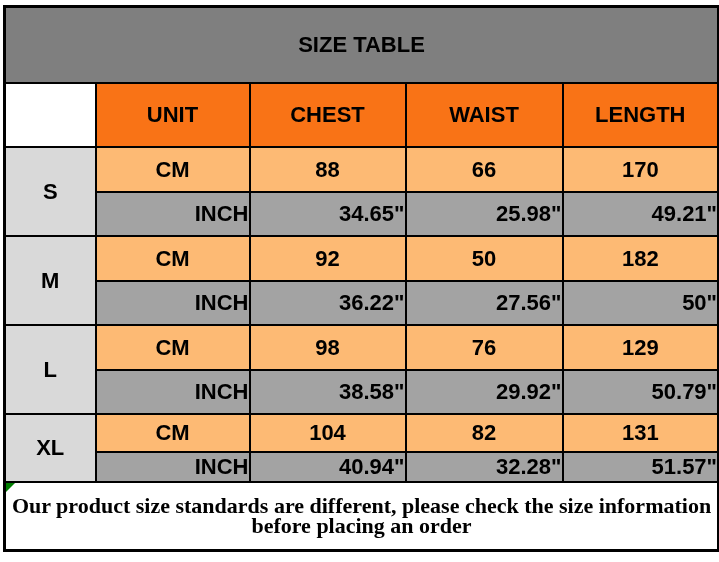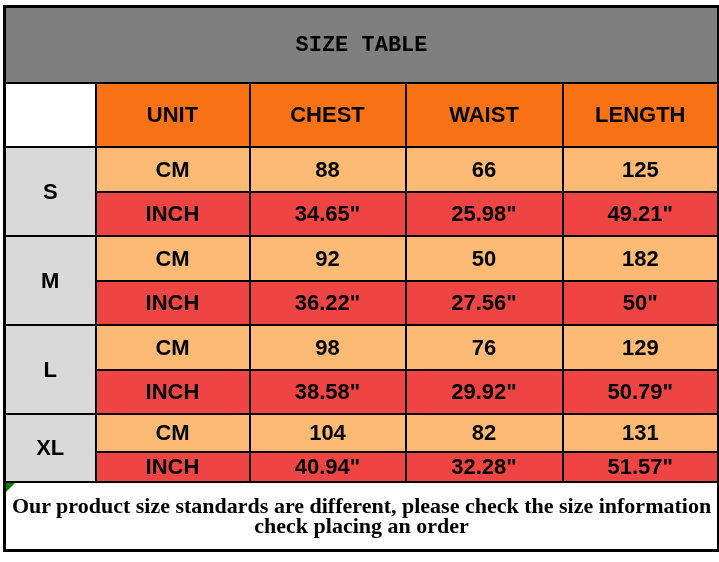--- a/index.html
+++ b/index.html
@@ -25,36 +25,35 @@
     font-weight: bold;
     color: #000;
     font-size: 22px;
     padding: 0;
     overflow: hidden;
   }
   .title-cell {
     background: #7f7f7f;
     height: 74px;
     font-size: 38px;
-    font-family: Liberation Mono, monospace;
   }
   .header-row td {
     height: 62px;
     background: #f97316;
   }
   .corner-cell {
     background-color: #ffffff !important;
     background-image: linear-gradient(to top right,
       rgba(0,0,0,0) calc(50% - 1px),
       #1a1a1a calc(50% - 1px),
       #1a1a1a calc(50% + 1px),
       rgba(0,0,0,0) calc(50% + 1px));
   }
   .cm-row td { height: 43px; background: #fdba74; }
-  .inch-row td { height: 42px; background: #ef4444; }
+  .inch-row td { height: 42px; background: #a3a3a3; text-align: right; }
   .cm-row.compact td { height: 36px; }
   .inch-row.compact td { height: 28px; }
   .size-cell { background: #d9d9d9 !important; }
   .footer-cell {
     background: #ffffff;
     height: 66px;
     font-family: Liberation Serif, serif;
     font-size: 15px;
     font-weight: bold;
     vertical-align: top;
@@ -95,21 +94,21 @@
     <td>CHEST</td>
     <td>WAIST</td>
     <td>LENGTH</td>
   </tr>
 
   <tr class="cm-row">
     <td rowspan="2" class="size-cell">S</td>
     <td>CM</td>
     <td>88</td>
     <td>66</td>
-    <td>125</td>
+    <td>170</td>
   </tr>
   <tr class="inch-row">
     <td>INCH</td>
     <td>34.65"</td>
     <td>25.98"</td>
     <td>49.21"</td>
   </tr>
 
   <tr class="cm-row">
     <td rowspan="2" class="size-cell">M</td>
@@ -150,17 +149,17 @@
     <td>INCH</td>
     <td>40.94"</td>
     <td>32.28"</td>
     <td>51.57"</td>
   </tr>
 
   <tr>
     <td colspan="5" class="footer-cell">
       <span class="green-marker"></span>
       <div>Our product size standards are different, please check the size information</div>
-      <div>check placing an order</div>
+      <div>before placing an order</div>
     </td>
   </tr>
 </tbody>
   </table>
 
 </body></html>

